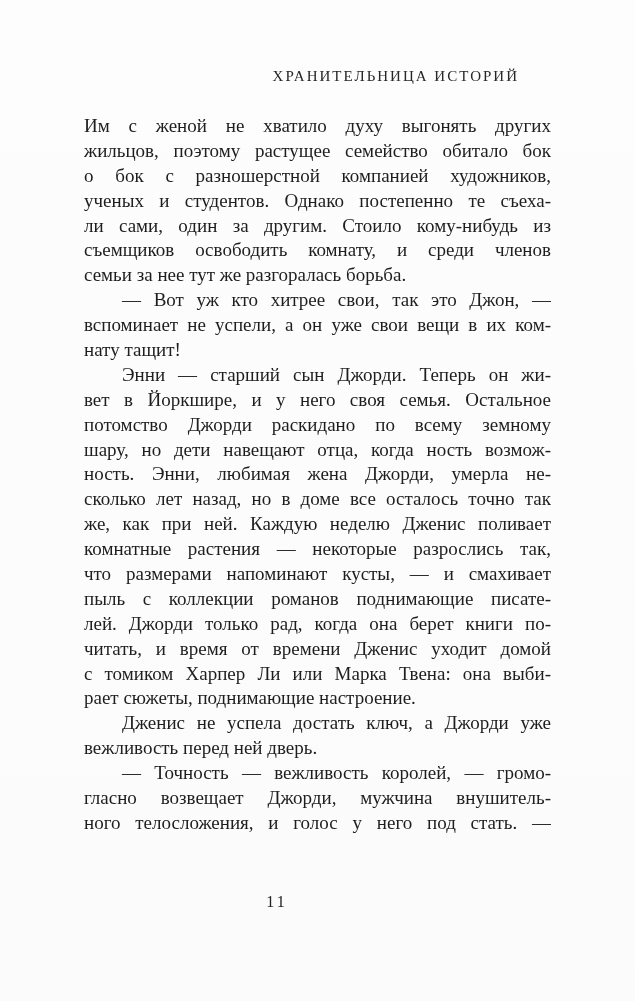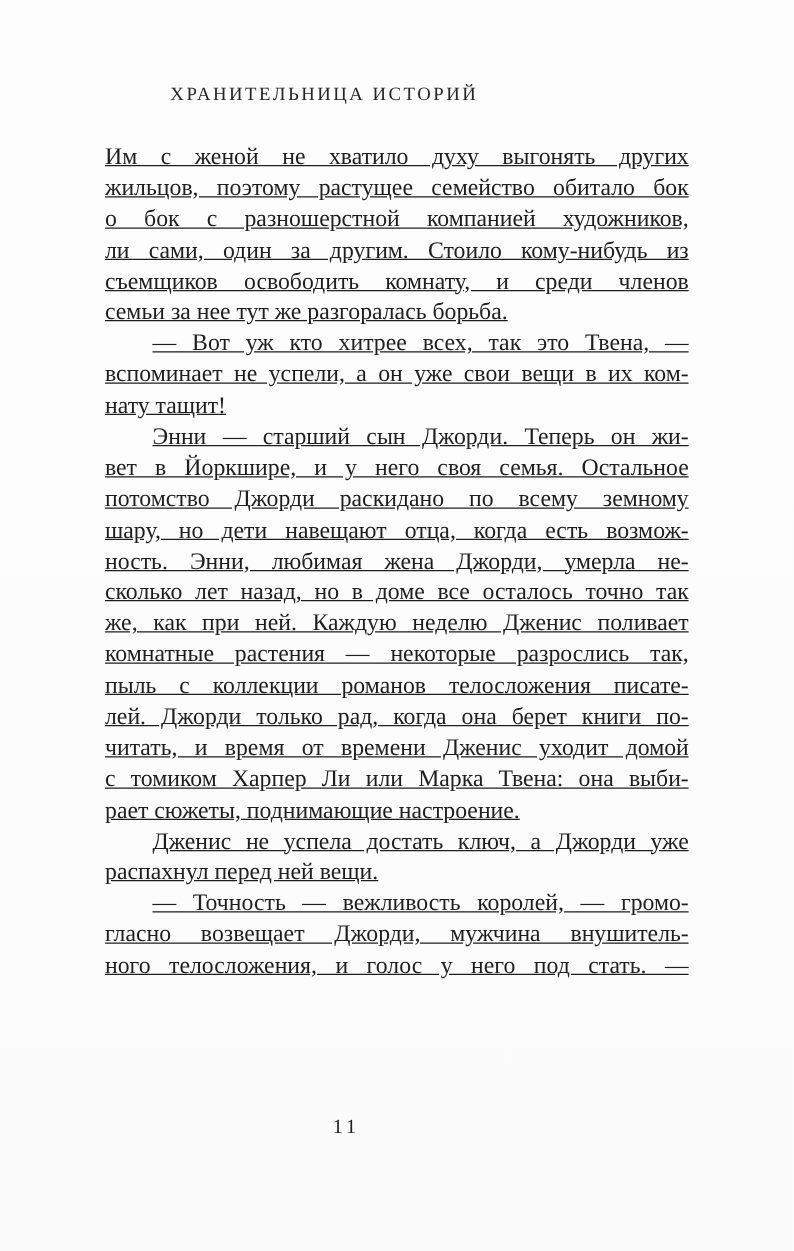--- a/index.html
+++ b/index.html
@@ -15,38 +15,37 @@
   .book-page {
     position: absolute;
     inset: 0;
     background: linear-gradient(180deg, #fdfdfd 0%, #fbfbfb 100%);
   }
   .running-header {
     position: absolute;
     top: 68px;
     left: 0;
     width: 519px;
-    text-align: center;
+    text-align: right;
     font-size: 15px;
     letter-spacing: 2px;
     color: #262626;
     white-space: nowrap;
   }
   .text-block {
     position: absolute;
     left: 84px;
     top: 114px;
     width: 467px;
     font-size: 19px;
     line-height: 24.9px;
   }
   .line {
     height: 24.9px;
     overflow: hidden;
-    text-decoration: underline;
   }
   .line.justify {
     text-align: justify;
     text-align-last: justify;
     text-justify: inter-word;
   }
   .line.indent {
     padding-left: 38px;
   }
   .page-number {
@@ -63,40 +62,42 @@
 </head>
 <body>
 
 <div class="book-page">
   <div class="running-header">ХРАНИТЕЛЬНИЦА ИСТОРИЙ</div>
 
   <div class="text-block">
       <div class="line justify">Им с женой не хватило духу выгонять других</div>
       <div class="line justify">жильцов, поэтому растущее семейство обитало бок</div>
       <div class="line justify">о бок с разношерстной компанией художников,</div>
+      <div class="line justify">ученых и студентов. Однако постепенно те съеха-</div>
       <div class="line justify">ли сами, один за другим. Стоило кому-нибудь из</div>
       <div class="line justify">съемщиков освободить комнату, и среди членов</div>
       <div class="line">семьи за нее тут же разгоралась борьба.</div>
-      <div class="line justify indent">— Вот уж кто хитрее всех, так это Твена, —</div>
+      <div class="line justify indent">— Вот уж кто хитрее свои, так это Джон, —</div>
       <div class="line justify">вспоминает не успели, а он уже свои вещи в их ком-</div>
       <div class="line">нату тащит!</div>
       <div class="line justify indent">Энни — старший сын Джорди. Теперь он жи-</div>
       <div class="line justify">вет в Йоркшире, и у него своя семья. Остальное</div>
       <div class="line justify">потомство Джорди раскидано по всему земному</div>
-      <div class="line justify">шару, но дети навещают отца, когда есть возмож-</div>
+      <div class="line justify">шару, но дети навещают отца, когда ность возмож-</div>
       <div class="line justify">ность. Энни, любимая жена Джорди, умерла не-</div>
       <div class="line justify">сколько лет назад, но в доме все осталось точно так</div>
       <div class="line justify">же, как при ней. Каждую неделю Дженис поливает</div>
       <div class="line justify">комнатные растения — некоторые разрослись так,</div>
-      <div class="line justify">пыль с коллекции романов телосложения писате-</div>
+      <div class="line justify">что размерами напоминают кусты, — и смахивает</div>
+      <div class="line justify">пыль с коллекции романов поднимающие писате-</div>
       <div class="line justify">лей. Джорди только рад, когда она берет книги по-</div>
       <div class="line justify">читать, и время от времени Дженис уходит домой</div>
       <div class="line justify">с томиком Харпер Ли или Марка Твена: она выби-</div>
       <div class="line">рает сюжеты, поднимающие настроение.</div>
       <div class="line justify indent">Дженис не успела достать ключ, а Джорди уже</div>
-      <div class="line">распахнул перед ней вещи.</div>
+      <div class="line">вежливость перед ней дверь.</div>
       <div class="line justify indent">— Точность — вежливость королей, — громо-</div>
       <div class="line justify">гласно возвещает Джорди, мужчина внушитель-</div>
       <div class="line justify">ного телосложения, и голос у него под стать. —</div>
     </div>
 
   <div class="page-number">11</div>
 </div>
 
 </body></html>

